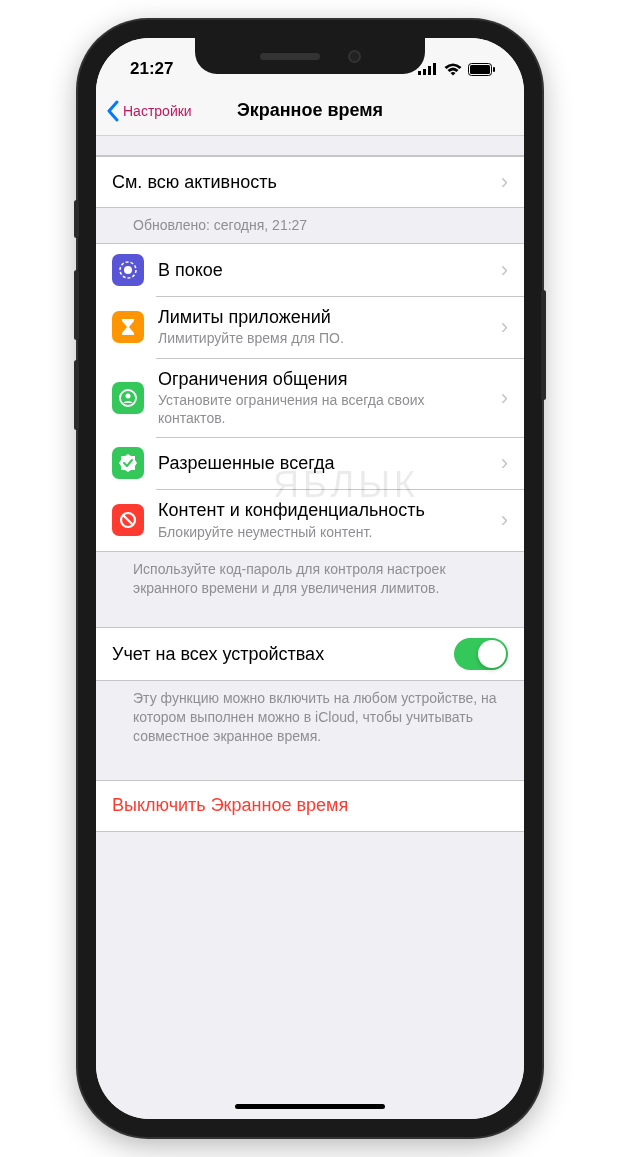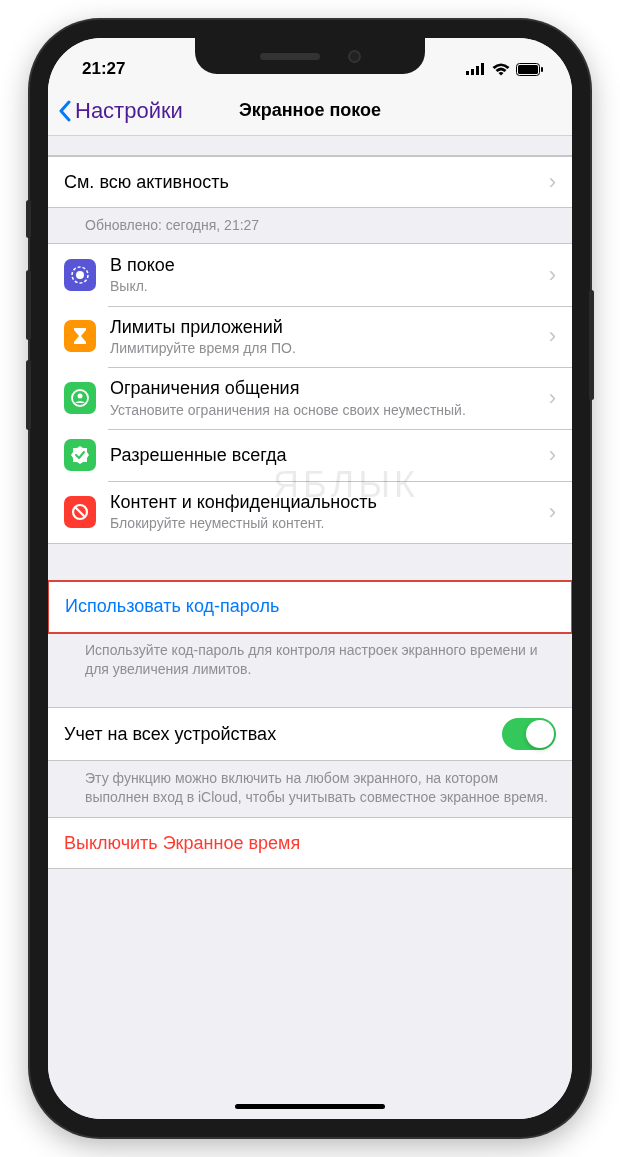--- a/index.html
+++ b/index.html
@@ -4,21 +4,21 @@
 <style>
   * { box-sizing: border-box; margin: 0; padding: 0; }
   body {
     background: #fff;
     font-family: -apple-system, BlinkMacSystemFont, "Helvetica Neue", Arial, sans-serif;
     display: flex;
     justify-content: center;
     padding: 20px 0;
   }
   .phone {
-    width: 560px;
+    width: 464px;
     height: 1117px;
     background: #1a1a1a;
     border-radius: 70px;
     padding: 18px;
     box-shadow: 0 0 0 2px #333, 0 8px 30px rgba(0,0,0,0.3);
     position: relative;
   }
   .phone-side-btn {
     position: absolute;
     background: #2a2a2a;
@@ -71,22 +71,22 @@
     background: #f7f7f7;
     border-bottom: 1px solid #d1d1d6;
     display: flex;
     align-items: center;
     padding: 0 10px;
     position: relative;
   }
   .nav-back {
     display: flex;
     align-items: center;
-    color: #4c1d95;
-    font-size: 22px;
+    color: #be185d;
+    font-size: 14px;
     gap: 4px;
   }
   .nav-title {
     position: absolute;
     left: 50%; transform: translateX(-50%);
     font-size: 18px;
     font-weight: 600;
     color: #000;
   }
   .content { flex: 1; overflow-y: auto; background: #efeff4; }
@@ -209,21 +209,21 @@
       </div>
     </div>
 
     <div class="nav-bar">
       <div class="nav-back">
         <svg width="13" height="22" viewBox="0 0 13 22">
             <path d="M11 2 L3 11 L11 20" stroke="#007aff" stroke-width="3" fill="none" stroke-linecap="round" stroke-linejoin="round"></path>
           </svg>
         <span>Настройки</span>
       </div>
-      <div class="nav-title">Экранное покое</div>
+      <div class="nav-title">Экранное время</div>
     </div>
 
     <div class="content">
       <div class="top-gap"></div>
 
       <div class="group">
         <div class="row no-icon">
           <div class="row-body">
               <div class="row-title">См. всю активность</div>
             </div>
@@ -235,21 +235,20 @@
       <div class="group" id="features-group">
           <div class="row">
             <div class="row-icon" style="background:#5856d6">
               <svg width="20" height="20" viewBox="0 0 20 20">
                 <circle cx="10" cy="10" r="8" fill="none" stroke="#fff" stroke-width="1.5" stroke-dasharray="3 2"></circle>
                 <circle cx="10" cy="10" r="4" fill="#fff"></circle>
               </svg>
             </div>
             <div class="row-body">
               <div class="row-title">В покое</div>
-              <div class="row-sub">Выкл.</div>
             </div>
             <span class="chevron">›</span>
           </div>
           <div class="row">
             <div class="row-icon" style="background:#ff9500">
               <svg width="18" height="20" viewBox="0 0 18 20">
                 <path d="M3 2 H15 V4 L10 10 L15 16 V18 H3 V16 L8 10 L3 4 Z" fill="#fff"></path>
               </svg>
             </div>
             <div class="row-body">
@@ -261,21 +260,21 @@
           <div class="row">
             <div class="row-icon" style="background:#34c759">
               <svg width="20" height="20" viewBox="0 0 20 20">
                 <circle cx="10" cy="10" r="8" fill="none" stroke="#fff" stroke-width="1.8"></circle>
                 <circle cx="10" cy="8" r="2.5" fill="#fff"></circle>
                 <path d="M5 15 Q10 11 15 15" fill="#fff"></path>
               </svg>
             </div>
             <div class="row-body">
               <div class="row-title">Ограничения общения</div>
-              <div class="row-sub">Установите ограничения на основе своих неуместный.</div>
+              <div class="row-sub">Установите ограничения на всегда своих контактов.</div>
             </div>
             <span class="chevron">›</span>
           </div>
           <div class="row">
             <div class="row-icon" style="background:#34c759">
               <svg width="20" height="20" viewBox="0 0 20 20">
                 <path d="M10 1 L13 3 L17 3 L17 7 L19 10 L17 13 L17 17 L13 17 L10 19 L7 17 L3 17 L3 13 L1 10 L3 7 L3 3 L7 3 Z" fill="#fff"></path>
                 <path d="M6 10 L9 13 L14 7" stroke="#34c759" stroke-width="2" fill="none" stroke-linecap="round" stroke-linejoin="round"></path>
               </svg>
             </div>
@@ -292,40 +291,35 @@
               </svg>
             </div>
             <div class="row-body">
               <div class="row-title">Контент и конфиденциальность</div>
               <div class="row-sub">Блокируйте неуместный контент.</div>
             </div>
             <span class="chevron">›</span>
           </div>
         </div>
 
-      <div class="group mt highlight-box">
-        <div class="row no-icon">
-          <div class="row-link">Использовать код-пароль</div>
-        </div>
-      </div>
       <div class="footer">Используйте код-пароль для контроля настроек экранного времени и для увеличения лимитов.</div>
 
       <div class="group" style="margin-top:21px;">
         <div class="row no-icon">
           <div class="row-body">
               <div class="row-title">Учет на всех устройствах</div>
             </div>
           <div class="switch">
               <div class="knob"></div>
             </div>
         </div>
       </div>
-      <div class="footer">Эту функцию можно включить на любом экранного, на котором выполнен вход в iCloud, чтобы учитывать совместное экранное время.</div>
-
-      <div class="group" style="margin-top:2px;">
+      <div class="footer">Эту функцию можно включить на любом устройстве, на котором выполнен можно в iCloud, чтобы учитывать совместное экранное время.</div>
+
+      <div class="group" style="margin-top:26px;">
         <div class="row no-icon">
           <div class="row-danger">Выключить Экранное время</div>
         </div>
       </div>
 
       <div style="height:60px;"></div>
     </div>
 
     <div class="watermark">ЯБЛЫК</div>
     <div class="home-indicator"></div>

